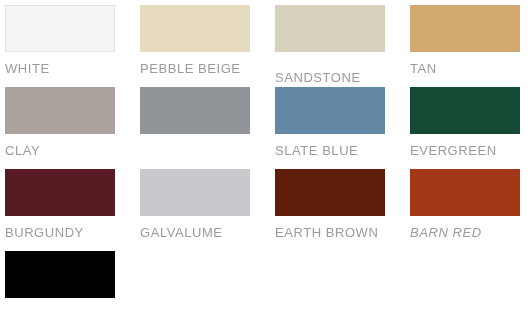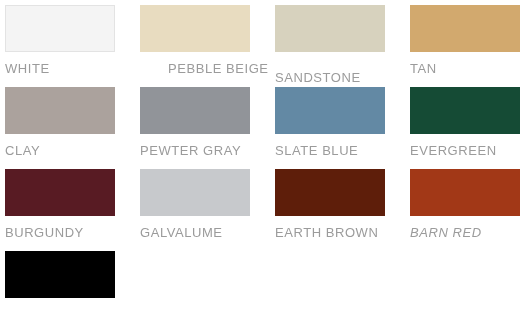--- a/index.html
+++ b/index.html
@@ -51,37 +51,36 @@
 </head>
 <body style="background: rgb(255, 255, 255);">
 
 <div id="palette-grid" style="grid-template-columns: repeat(4, 135px);">
     <div class="swatch-cell">
       <div class="swatch-chip has-border" style="background-color: rgb(244, 244, 244);"></div>
       <span class="swatch-label" style="color: rgb(155, 155, 155);">WHITE</span>
     </div>
     <div class="swatch-cell">
       <div class="swatch-chip" style="background-color: rgb(232, 220, 192);"></div>
-      <span class="swatch-label" style="color: rgb(155, 155, 155); margin-left: 28px;">PEBBLE BEIGE</span>
+      <span class="swatch-label" style="color: rgb(155, 155, 155);">PEBBLE BEIGE</span>
     </div>
     <div class="swatch-cell">
       <div class="swatch-chip" style="background-color: rgb(215, 210, 190);"></div>
       <span class="swatch-label" style="color: rgb(155, 155, 155); margin-top: 20px;">SANDSTONE</span>
     </div>
     <div class="swatch-cell">
       <div class="swatch-chip" style="background-color: rgb(210, 169, 110);"></div>
       <span class="swatch-label" style="color: rgb(155, 155, 155);">TAN</span>
     </div>
     <div class="swatch-cell">
       <div class="swatch-chip" style="background-color: rgb(171, 162, 157);"></div>
       <span class="swatch-label" style="color: rgb(155, 155, 155);">CLAY</span>
     </div>
     <div class="swatch-cell">
       <div class="swatch-chip" style="background-color: rgb(145, 148, 153);"></div>
-      <span class="swatch-label" style="color: rgb(155, 155, 155);">PEWTER GRAY</span>
     </div>
     <div class="swatch-cell">
       <div class="swatch-chip" style="background-color: rgb(99, 137, 164);"></div>
       <span class="swatch-label" style="color: rgb(155, 155, 155);">SLATE BLUE</span>
     </div>
     <div class="swatch-cell">
       <div class="swatch-chip" style="background-color: rgb(21, 75, 53);"></div>
       <span class="swatch-label" style="color: rgb(155, 155, 155);">EVERGREEN</span>
     </div>
     <div class="swatch-cell">

